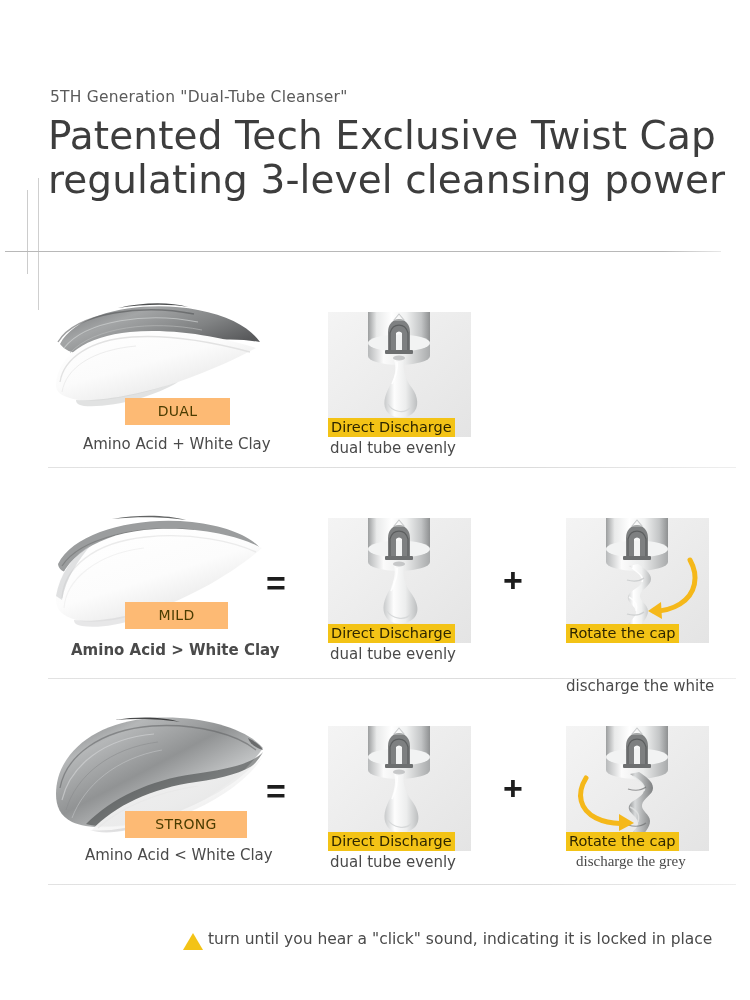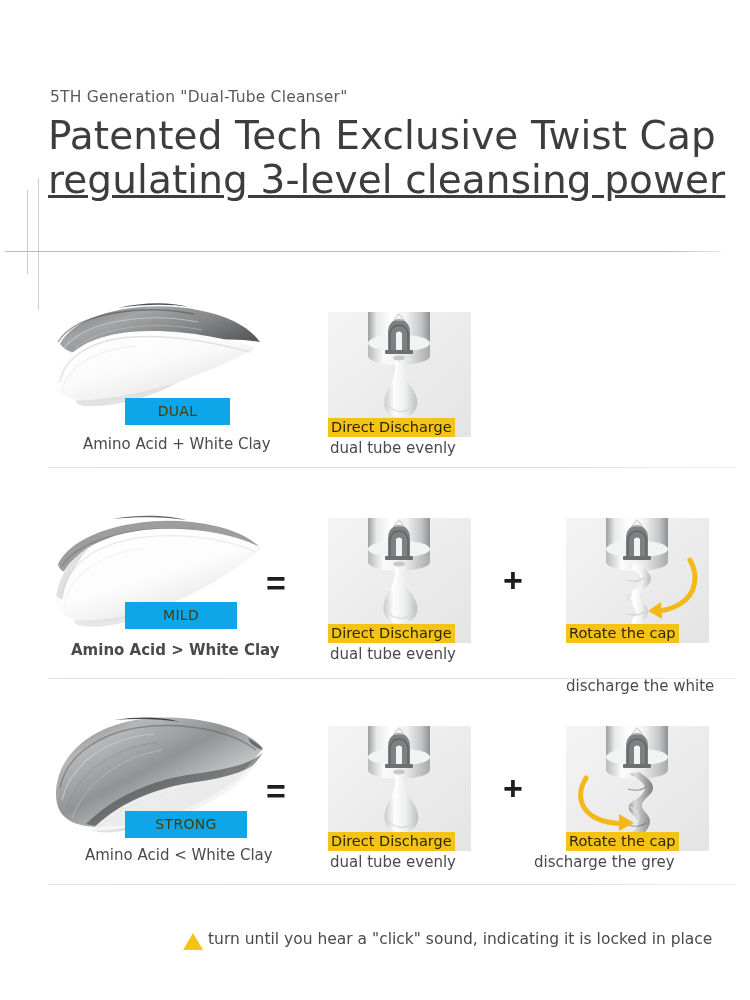--- a/index.html
+++ b/index.html
@@ -17,42 +17,42 @@
   .eyebrow{
     position:absolute;left:50px;top:88px;
     font-size:15.5px;color:#5a5a5a;letter-spacing:.2px;
     white-space:nowrap;
   }
   .headline{
     position:absolute;left:48px;top:114px;
     font-size:39px;line-height:44px;color:#3d3d3d;
     font-weight:400;letter-spacing:.1px;white-space:nowrap;
   }
-  .headline .l2{display:block;text-decoration:underline;}
+  .headline .l2{display:block;}
 
   
   .v-rule-short{position:absolute;left:27px;top:190px;width:1px;height:84px;background:#cccccc;}
   .v-rule-long{position:absolute;left:38px;top:178px;width:1px;height:132px;background:#cfcfcf;}
   .h-rule-head{position:absolute;left:5px;top:251px;width:716px;height:1px;
     background:linear-gradient(to right,#b8b8b8 0%,#b8b8b8 92%,#e8e8e8 100%);}
 
   .row-rule{position:absolute;left:48px;width:688px;height:1px;
     background:linear-gradient(to right,#e2e2e2 0%,#dcdcdc 70%,#eeeeee 100%);}
 
   
   .row{position:absolute;left:0;width:750px;}
 
   
   .swatch-block{position:absolute;}
   .swatch{position:relative;width:215px;height:120px;}
   .swatch svg{display:block;}
 
   .badge{
     position:absolute;
-    background:#0ea5e9;
+    background:#fdba74;
     color:#4a3c00;
     font-size:14px;
     text-align:center;
     line-height:27px;
     height:27px;
     letter-spacing:.3px;
   }
   .sub-label{
     position:absolute;
     font-size:15px;color:#4a4a4a;white-space:nowrap;
@@ -213,21 +213,21 @@
           <path d="M60,11 C88,6 116,7 134,12 C116,9 88,8 60,11 Z" fill="#3c3e3f" opacity="0.8"></path>
           <path d="M4,92 C4,56 38,28 92,22 C142,17 188,28 210,40 C192,56 160,78 122,94 C86,109 44,118 24,112 C10,108 4,101 4,92 Z" fill="url(#gWhite2)"></path>
           <path d="M10,90 C12,60 42,34 94,29 C140,24 182,34 204,44" fill="none" stroke="#ebebeb" stroke-width="1.4"></path>
           <path d="M12,100 C14,72 44,46 92,40" fill="none" stroke="#f2f2f2" stroke-width="1.1"></path>
           <path d="M22,112 C50,116 94,104 122,94 C98,110 56,122 30,118 C24,117 22,115 22,112 Z" fill="#cfd0d1" opacity="0.5"></path>
           <path d="M4,88 C8,66 20,48 40,36 C26,52 14,70 10,92 Z" fill="#bdbfc0" opacity="0.45"></path>
         </svg>
       </div>
     </div>
 
-    <div class="badge" style="left:125px;top:602px;width:112px;">MILD</div>
+    <div class="badge" style="left:125px;top:602px;width:103px;">MILD</div>
     <div class="sub-label" style="left:71px;top:641px;font-weight:bold;">Amino Acid  &gt;  White Clay</div>
 
     <div class="op" style="left:266px;top:566px;">=</div>
 
     <div class="tile" style="left:328px;top:518px;width:143px;height:125px;">
       <svg width="143" height="125" viewBox="0 0 143 125">
         <rect width="143" height="125" fill="url(#bgT1)"></rect>
         <rect x="40" y="-6" width="62" height="48" fill="url(#tubeBody1)"></rect>
         <ellipse cx="71" cy="44" rx="31" ry="9" fill="url(#capRing1)"></ellipse>
         <rect x="40" y="30" width="62" height="14" fill="url(#capRing1)"></rect>
@@ -364,21 +364,21 @@
         <path d="M64,48 C73,54 80,58 78,65 C76,72 65,74 63,80 C61,87 72,90 72,97 C72,103 64,107 62,113 L74,115 C78,106 84,102 84,95 C84,88 75,85 76,79 C77,72 87,69 87,62 C87,55 79,50 73,46 Z" fill="url(#twist2)"></path>
         <path d="M67,50 C76,56 80,60 78,65" fill="none" stroke="#e8eaea" stroke-width="1.5" opacity="0.85"></path>
         <path d="M64,81 C72,85 74,89 72,96" fill="none" stroke="#e2e4e4" stroke-width="1.4" opacity="0.8"></path>
         <path d="M62,63 C69,65 76,64 80,61" fill="none" stroke="#6f7172" stroke-width="1.1" opacity="0.7"></path>
         <path d="M62,99 C69,101 76,100 80,97" fill="none" stroke="#6f7172" stroke-width="1.1" opacity="0.7"></path>
         <path d="M20,52 C10,68 14,84 30,92 C40,97 52,98 62,97" fill="none" stroke="#F5B81A" stroke-width="5" stroke-linecap="round"></path>
         <path d="M53,88 L68,97 L53,105 Z" fill="#F5B81A"></path>
       </svg>
       <div class="tile-cap">Rotate the cap</div>
     </div>
-    <div class="tile-sub" style="left:534px;top:853px;">discharge the grey</div>
+    <div class="tile-sub" style="left:576px;top:853px;font-family:Liberation Serif, serif;">discharge the grey</div>
 
     <div class="row-rule" style="top:884px;"></div>
   </div>
 
   <div class="tri"></div>
   <div class="footer-note">turn until you hear a "click" sound, indicating it is locked in place</div>
 
 </div>
 
 </body></html>

